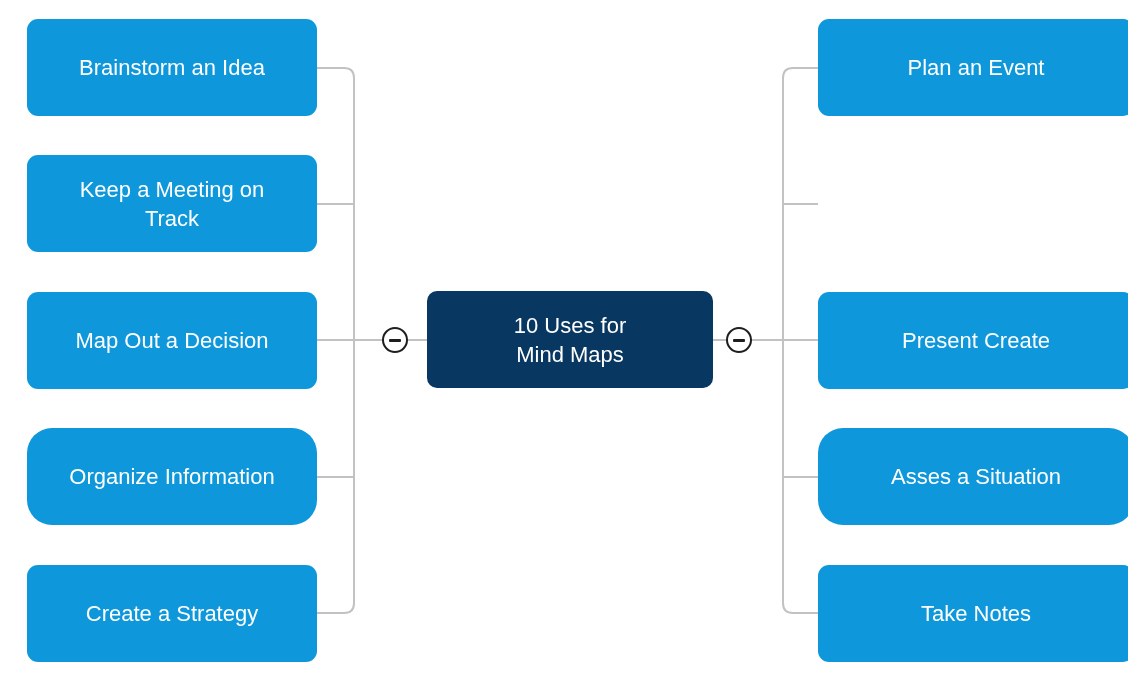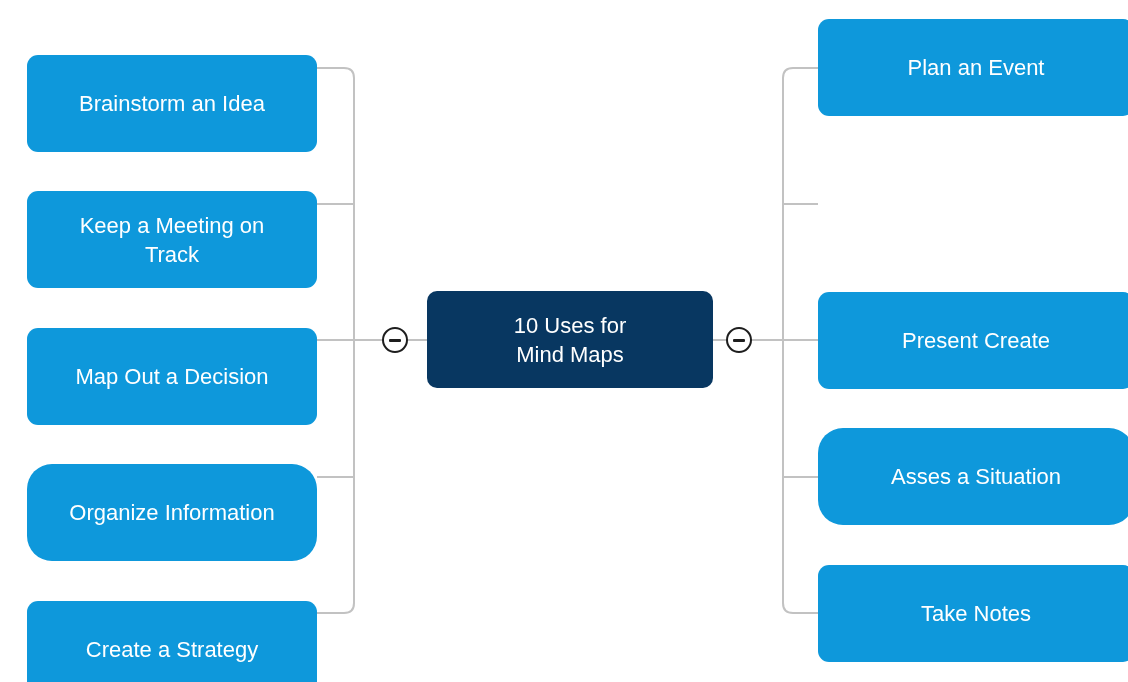--- a/index.html
+++ b/index.html
@@ -39,21 +39,21 @@
     border-radius: 11px;
     box-sizing: border-box;
     cursor: default;
   }
   .node.child {
     width: 290px;
     height: 97px;
     background: #0e98db;
     padding: 0 28px;
   }
-  .node.left-col  { left: 27px; margin-top: 36px; }
+  .node.left-col  { left: 27px; }
   .node.right-col { left: 818px; width: 316px; }
   .row-0 { top: 19px; }
   .row-1 { top: 155px; }
   .row-2 { top: 292px; }
   .row-3 { top: 428px; border-radius: 25px; }
   .row-4 { top: 565px; text-align: right; }
   .node.central {
     left: 427px;
     top: 291px;
     width: 286px;

